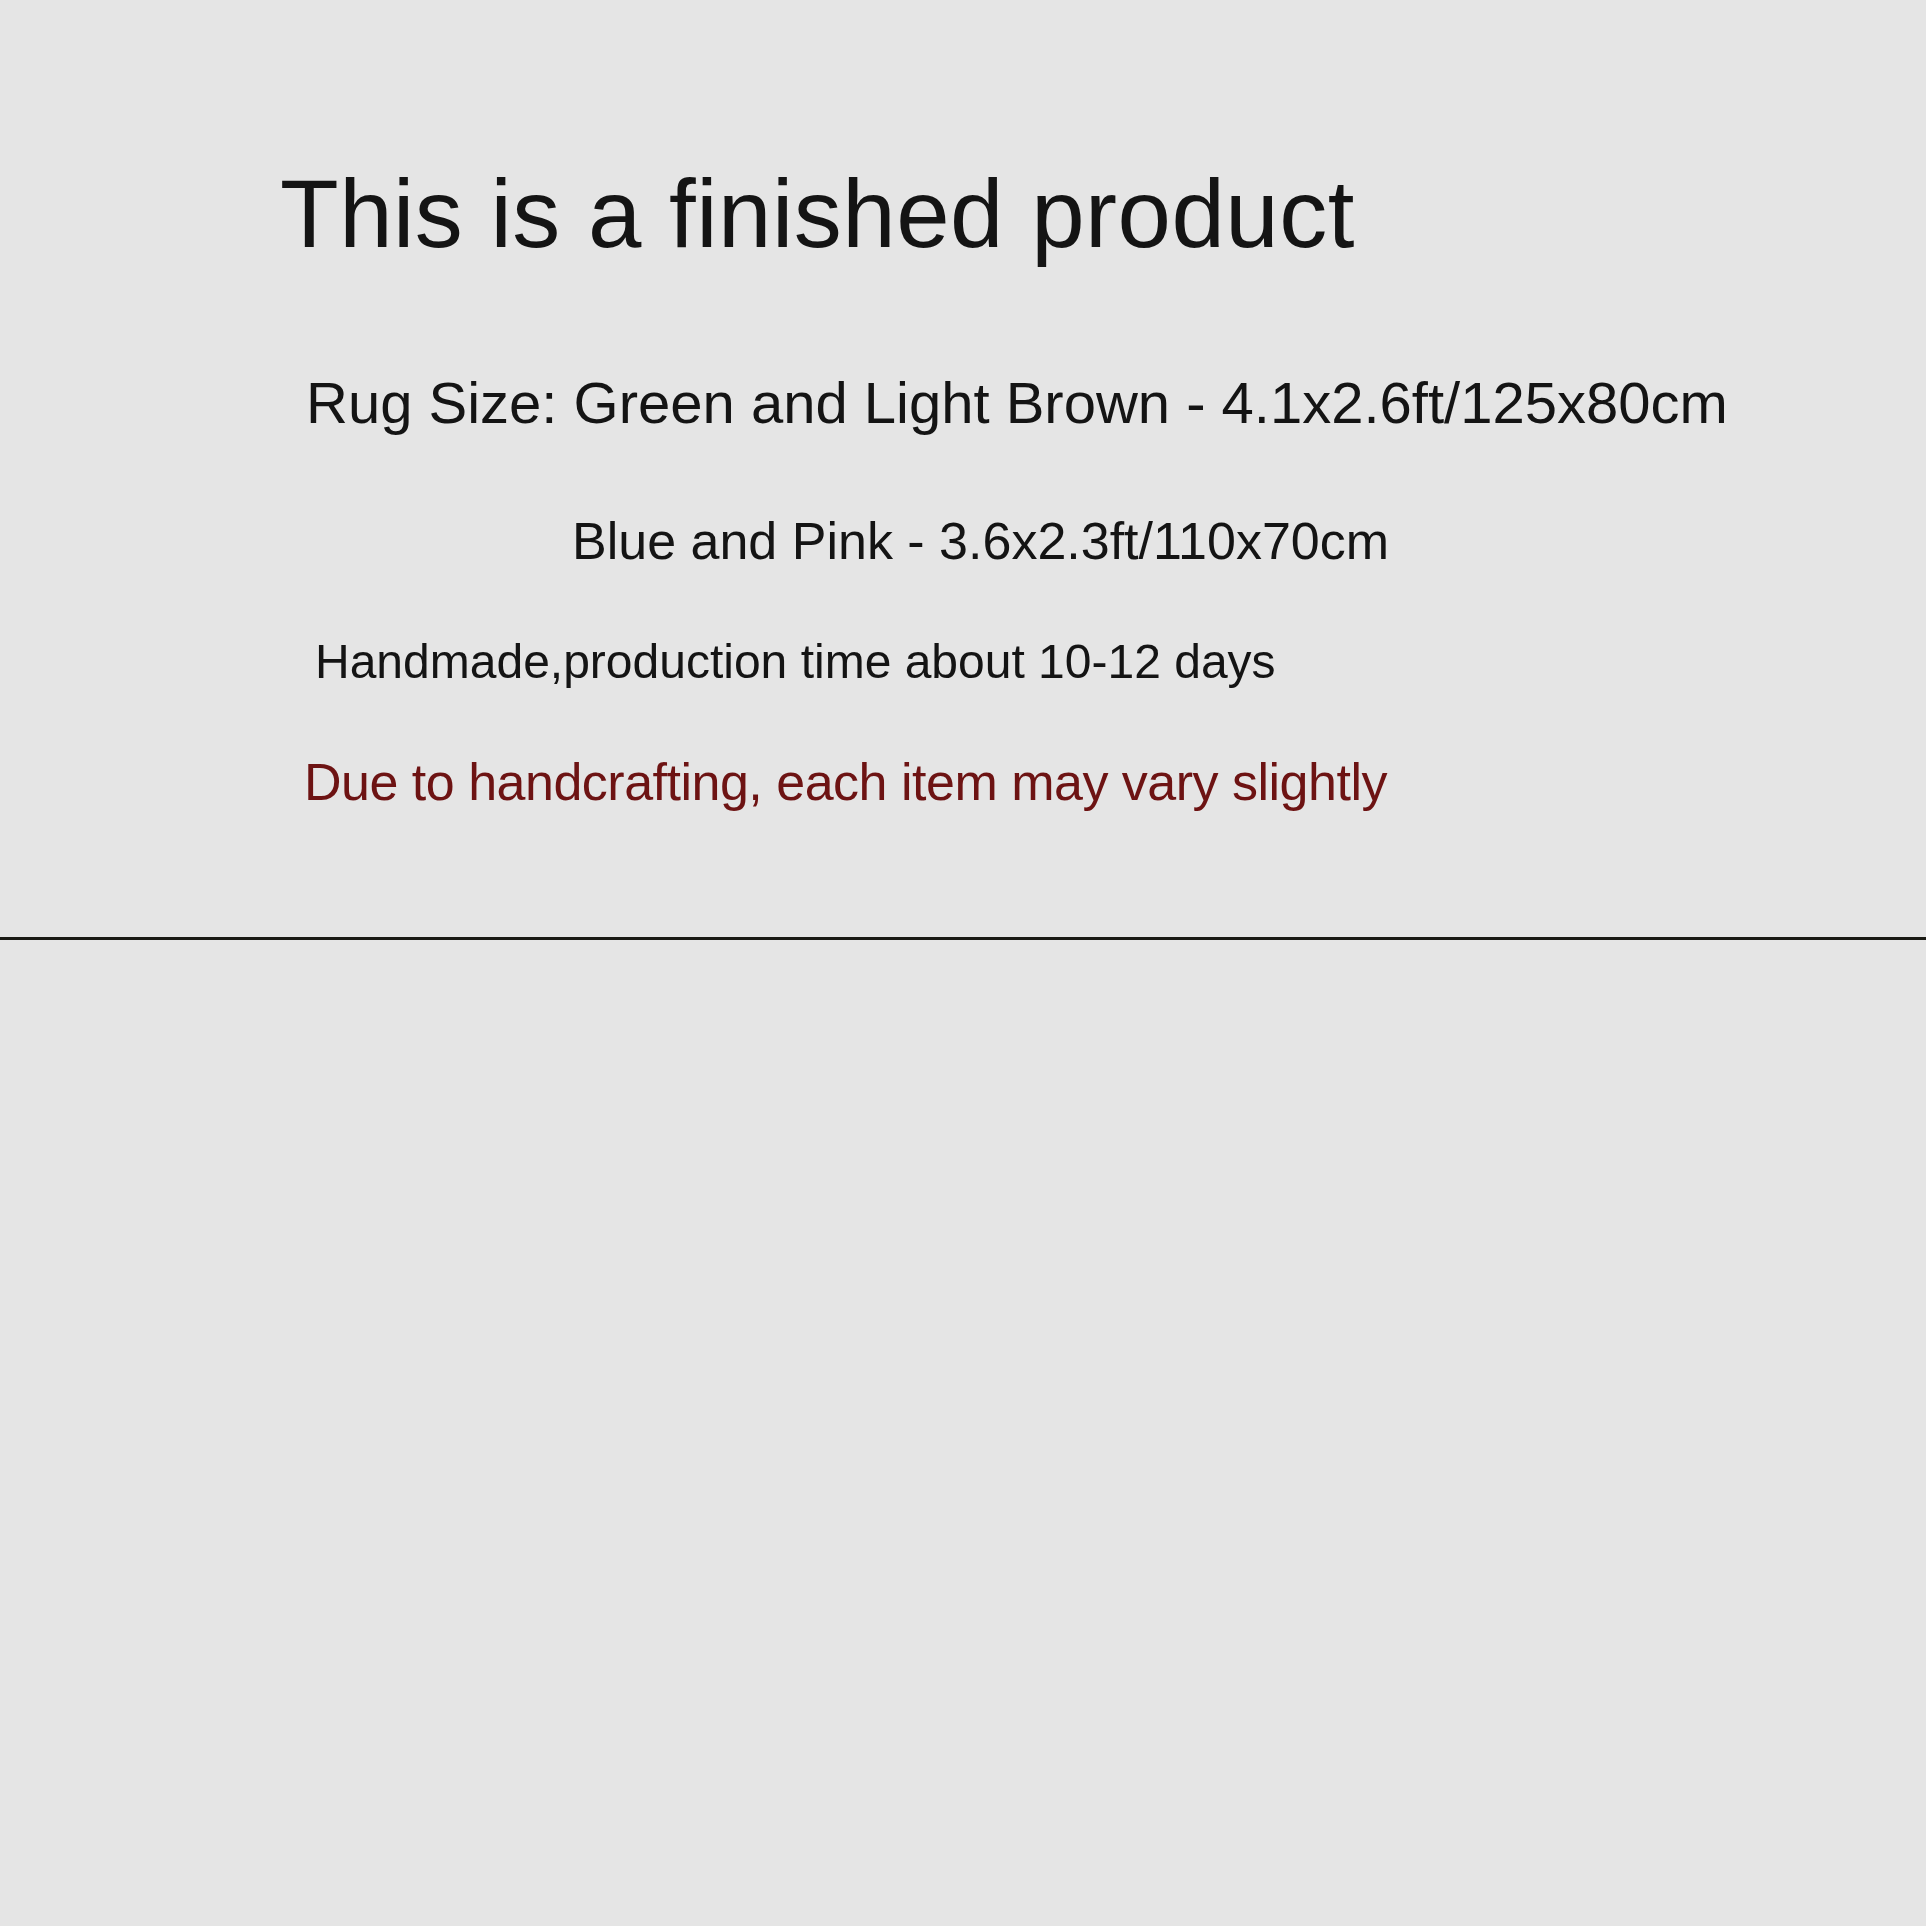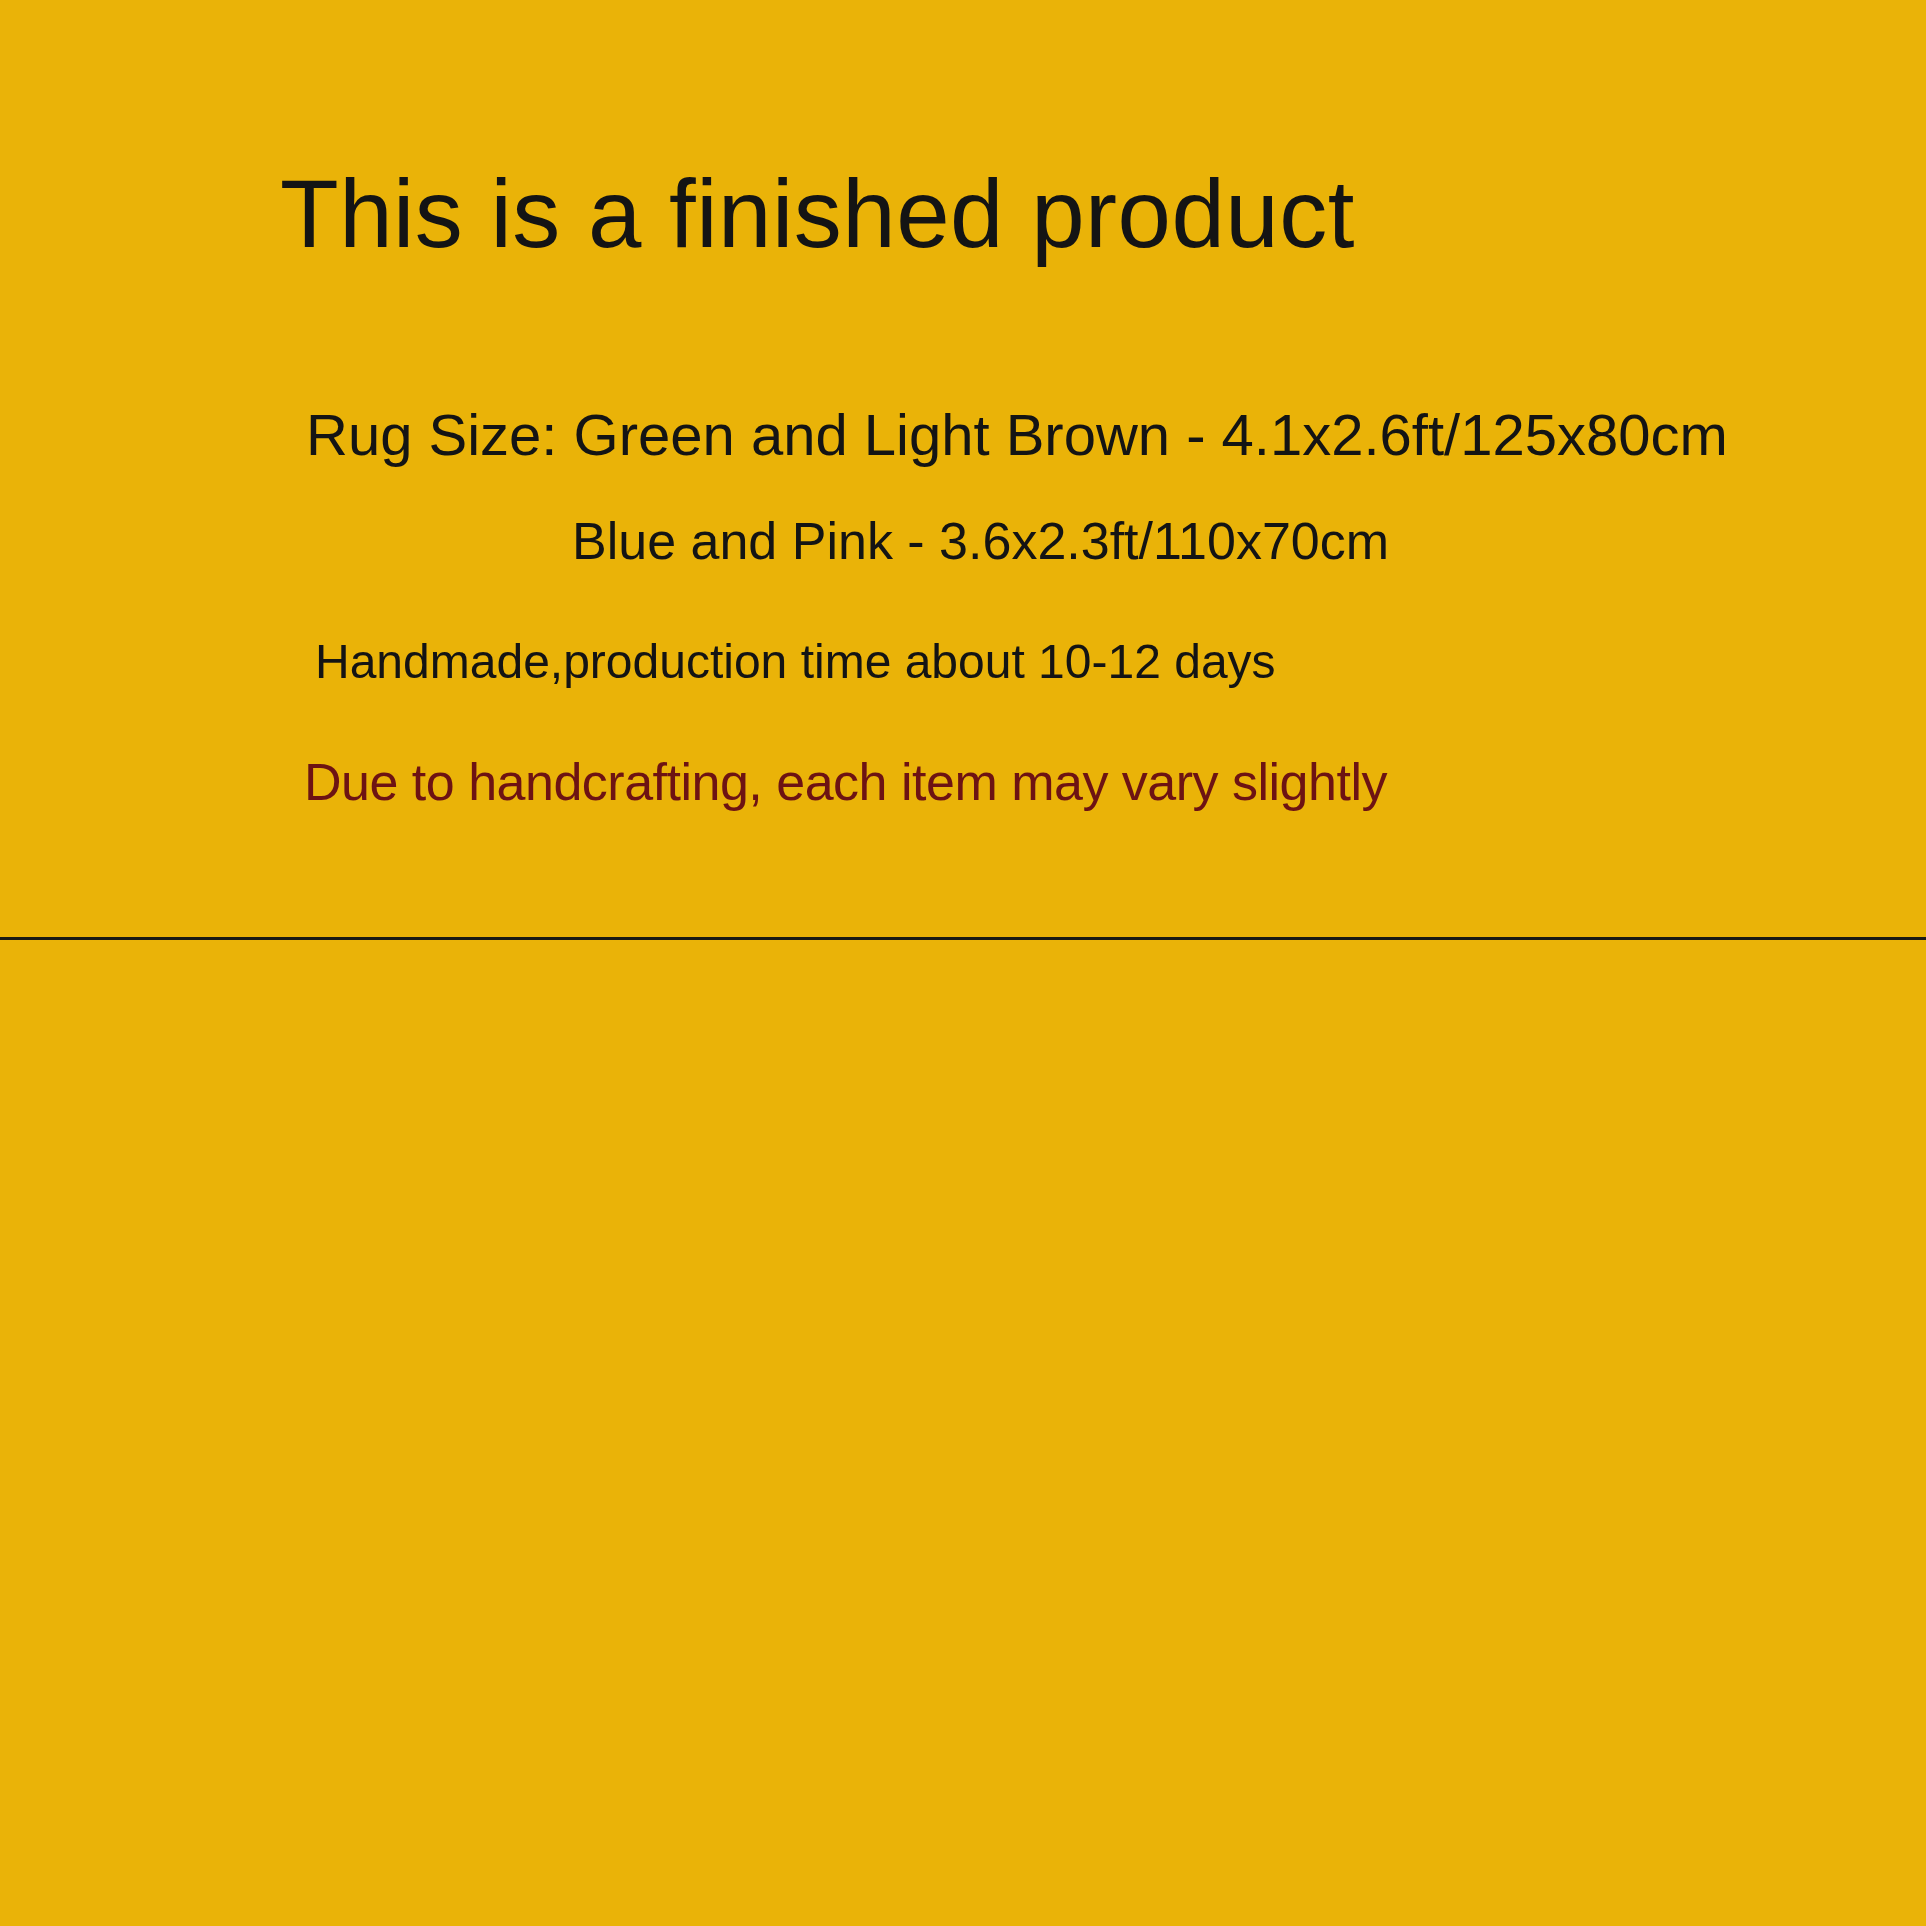--- a/index.html
+++ b/index.html
@@ -13,21 +13,21 @@
     background: #fdf9e3;
     font-family: "Liberation Sans", sans-serif;
     color: #111111;
     overflow: hidden;
     position: relative;
   }
   .page {
     position: relative;
     width: 1927px;
     height: 1927px;
-    background: #eab308;
+    background: #e5e5e5;
     box-sizing: border-box;
   }
 
   
   .top-section {
     position: absolute;
     left: 0;
     top: 0;
     width: 1927px;
     height: 939px;
@@ -43,21 +43,21 @@
     line-height: 1.0;
     letter-spacing: 0.5px;
     color: #141414;
     white-space: nowrap;
     font-weight: 400;
   }
 
   .size-line-1 {
     position: absolute;
     left: 306px;
-    top: 406px;
+    top: 374px;
     font-family: "Liberation Sans Narrow", "Liberation Sans", sans-serif;
     font-stretch: condensed;
     font-size: 58px;
     line-height: 1.0;
     color: #141414;
     white-space: nowrap;
     font-weight: 400;
   }
 
   .size-line-2 {

